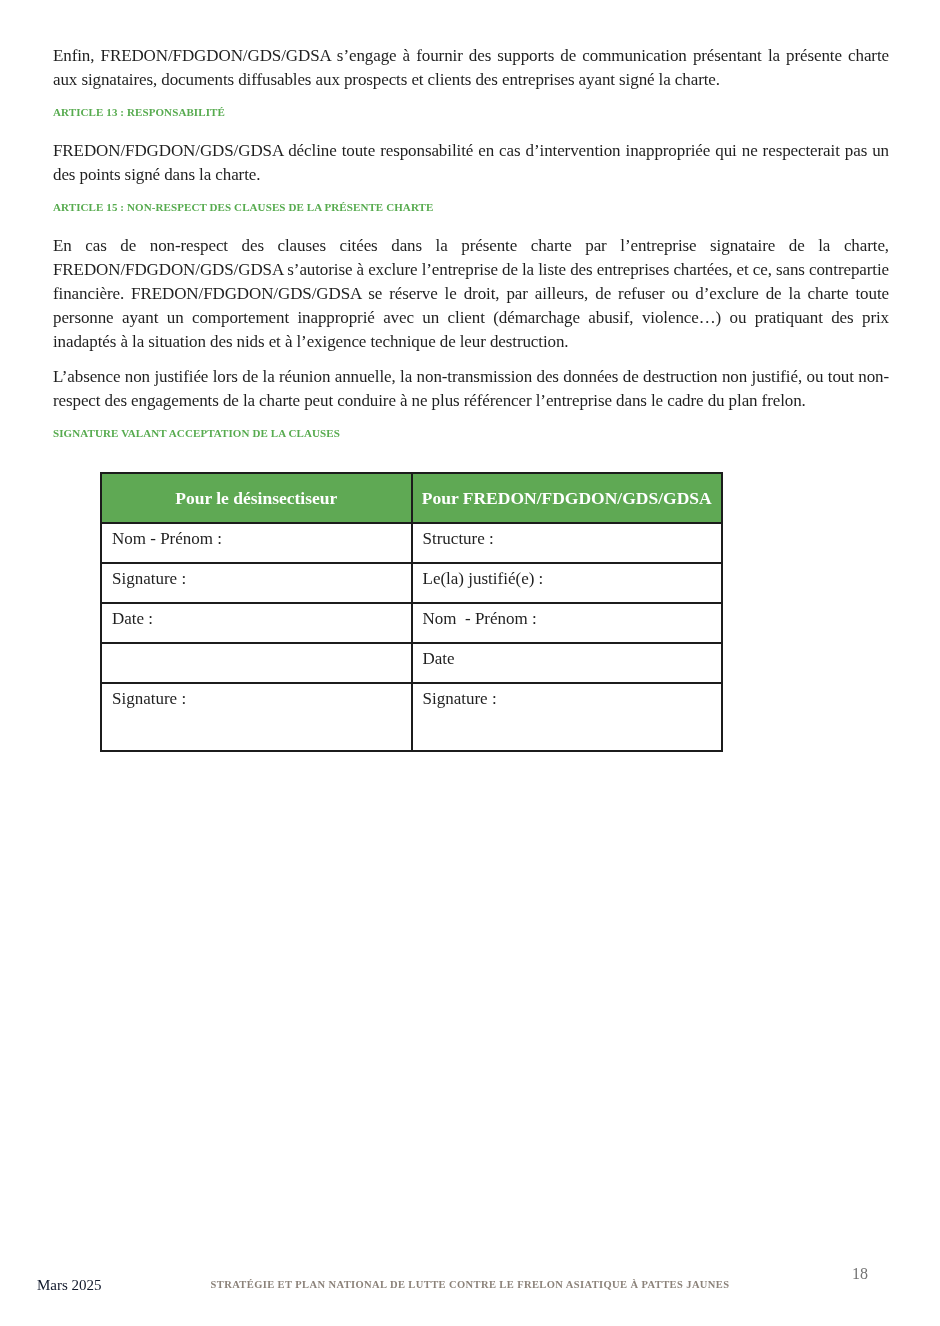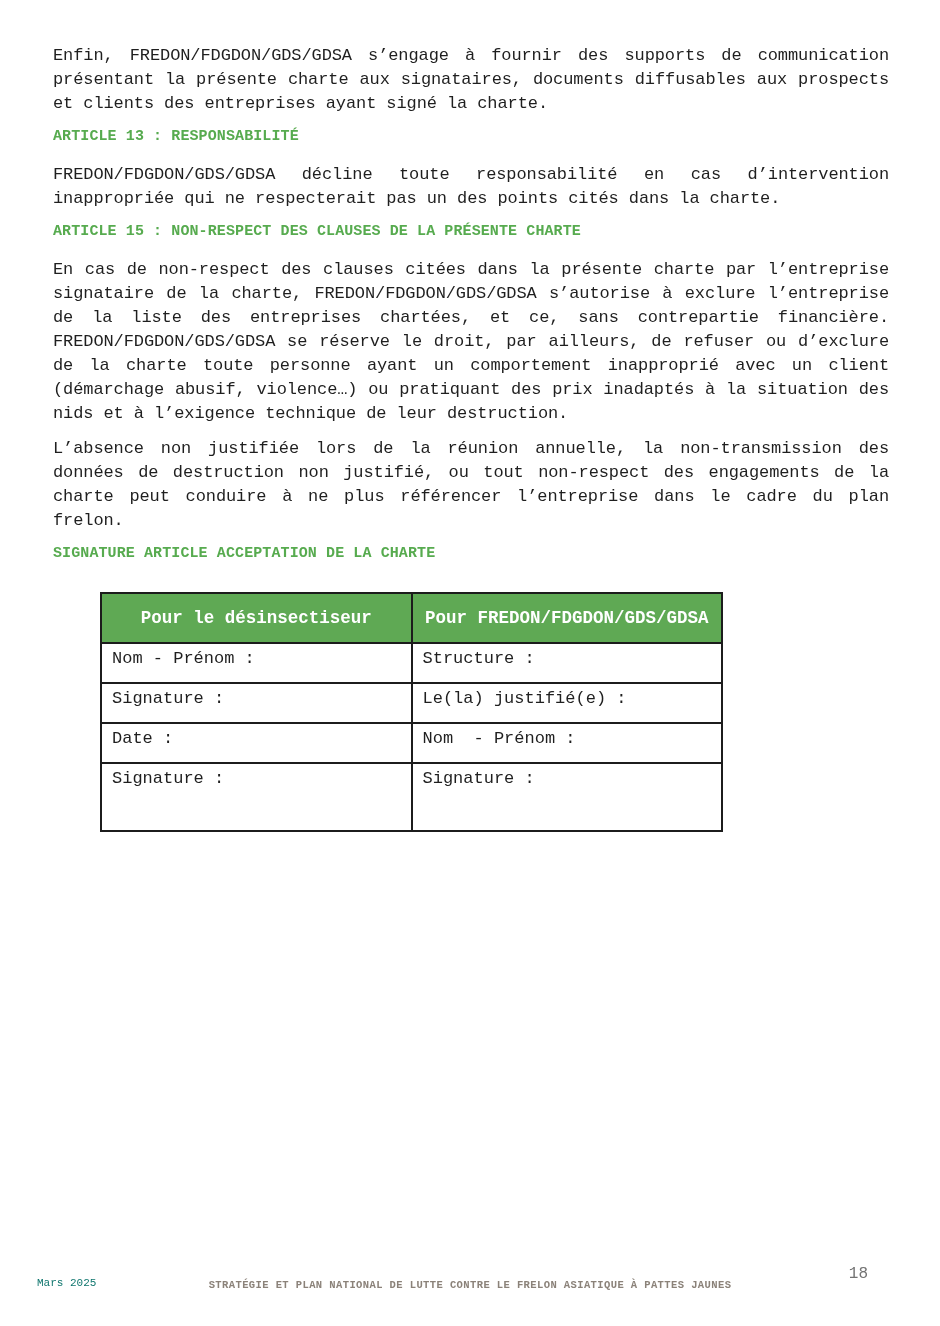--- a/index.html
+++ b/index.html
@@ -2,39 +2,39 @@
 <html lang="fr" style="--heading-green: #57ab4f; --table-header-bg: #5fa954; --table-border: #1c1c1c; --body-text: #1f1f1f; --footer-title-color: #8b8279;"><head>
 <meta charset="utf-8">
 <style>
   * { margin: 0; padding: 0; box-sizing: border-box; }
   html, body { background: #ffffff; }
   .page {
     position: relative;
     width: 940px;
     height: 1326px;
     background: #ffffff;
-    font-family: Liberation Mono, monospace;
+    font-family: Liberation Serif, serif;
     color: var(--body-text, #1f1f1f);
     overflow: hidden;
   }
   .content {
     position: absolute;
     left: 53px;
     top: 44px;
     width: 836px;
   }
   .content p {
     font-size: 17px;
     line-height: 24px;
     text-align: justify;
     margin: 0 0 11px 0;
     letter-spacing: -0.1px;
   }
   .content h2 {
-    font-size: 15px;
+    font-size: 11px;
     line-height: 19px;
     font-weight: bold;
     color: var(--heading-green, #57ab4f);
     margin: 6px 0 17px 0;
     letter-spacing: 0.1px;
   }
   table.sig-table {
     border-collapse: collapse;
     table-layout: fixed;
     width: 623px;
@@ -69,22 +69,22 @@
     position: absolute;
     left: 0;
     top: 1264px;
     width: 940px;
     height: 45px;
   }
   .footer-date {
     position: absolute;
     left: 37px;
     top: 13px;
-    font-size: 11px;
-    color: #0f766e;
+    font-size: 15px;
+    color: #0f172a;
   }
   .footer-title {
     position: absolute;
     left: 0;
     right: 0;
     top: 15px;
     text-align: center;
     font-size: 10.5px;
     font-weight: bold;
     letter-spacing: 0.4px;
@@ -100,30 +100,30 @@
 </style>
 </head>
 <body>
 
 <div class="page">
   <div class="content">
     <p>Enfin, FREDON/FDGDON/GDS/GDSA s’engage à fournir des supports de communication présentant la présente charte aux signataires, documents diffusables aux prospects et clients des entreprises ayant signé la charte.</p>
 
     <h2>ARTICLE 13 : RESPONSABILITÉ</h2>
 
-    <p>FREDON/FDGDON/GDS/GDSA décline toute responsabilité en cas d’intervention inappropriée qui ne respecterait pas un des points cités dans la charte.</p>
+    <p>FREDON/FDGDON/GDS/GDSA décline toute responsabilité en cas d’intervention inappropriée qui ne respecterait pas un des points signé dans la charte.</p>
 
     <h2>ARTICLE 15 : NON-RESPECT DES CLAUSES DE LA PRÉSENTE CHARTE</h2>
 
 
     <p>En cas de non-respect des clauses citées dans la présente charte par l’entreprise signataire de la charte, FREDON/FDGDON/GDS/GDSA s’autorise à exclure l’entreprise de la liste des entreprises chartées, et ce, sans contrepartie financière. FREDON/FDGDON/GDS/GDSA se réserve le droit, par ailleurs, de refuser ou d’exclure de la charte toute personne ayant un comportement inapproprié avec un client (démarchage abusif, violence…) ou pratiquant des prix inadaptés à la situation des nids et à l’exigence technique de leur destruction.</p>
 
     <p>L’absence non justifiée lors de la réunion annuelle, la non-transmission des données de destruction non justifié, ou tout non-respect des engagements de la charte peut conduire à ne plus référencer l’entreprise dans le cadre du plan frelon.</p>
 
-    <h2>SIGNATURE ARTICLE ACCEPTATION DE LA CHARTE</h2>
+    <h2>SIGNATURE VALANT ACCEPTATION DE LA CLAUSES</h2>
 
     <table class="sig-table">
       <thead>
         <tr>
           <th>Pour le désinsectiseur</th>
           <th>Pour FREDON/FDGDON/GDS/​GDSA</th>
         </tr>
       </thead>
       <tbody>
         <tr>
@@ -131,20 +131,24 @@
           <td>Structure :</td>
         </tr>
         <tr>
           <td>Signature :</td>
           <td>Le(la) justifié(e) :</td>
         </tr>
         <tr>
           <td>Date :</td>
           <td>Nom  - Prénom :</td>
         </tr>
+        <tr>
+          <td></td>
+          <td>Date</td>
+        </tr>
         <tr class="tall-row">
           <td>Signature :</td>
           <td>Signature :</td>
         </tr>
       </tbody>
     </table>
   </div>
 
   <div class="footer">
     <span class="footer-date">Mars 2025</span>

